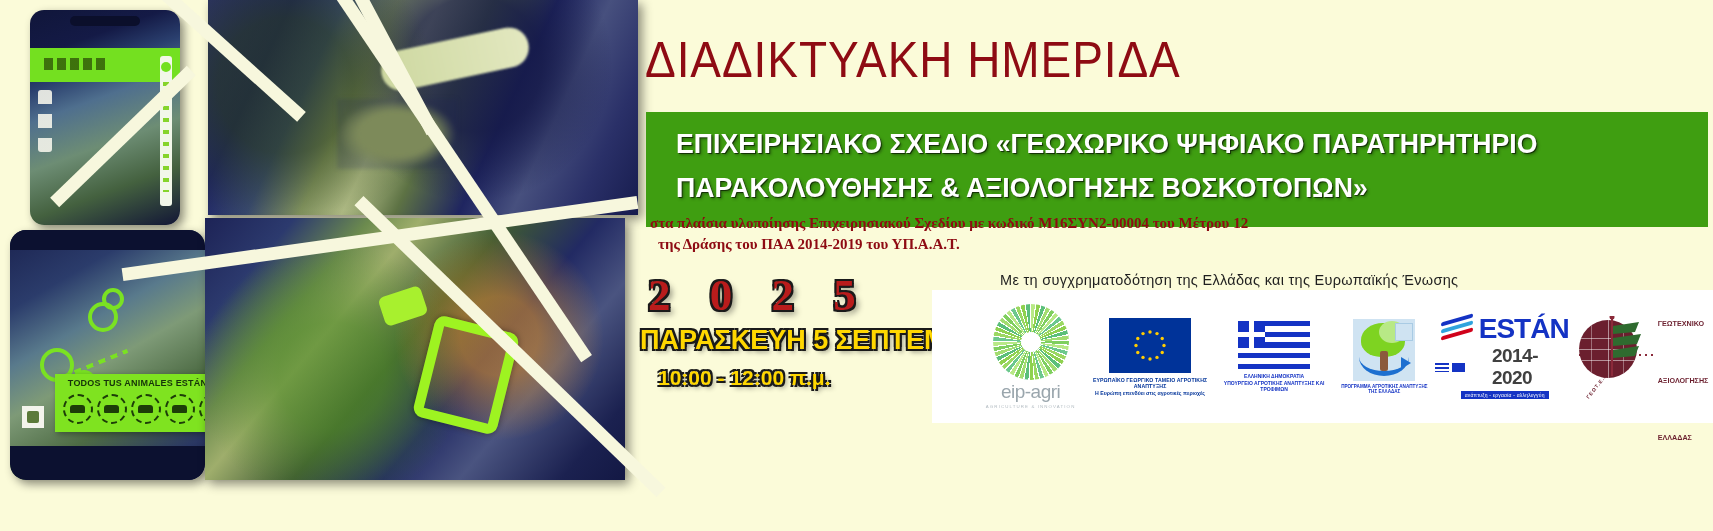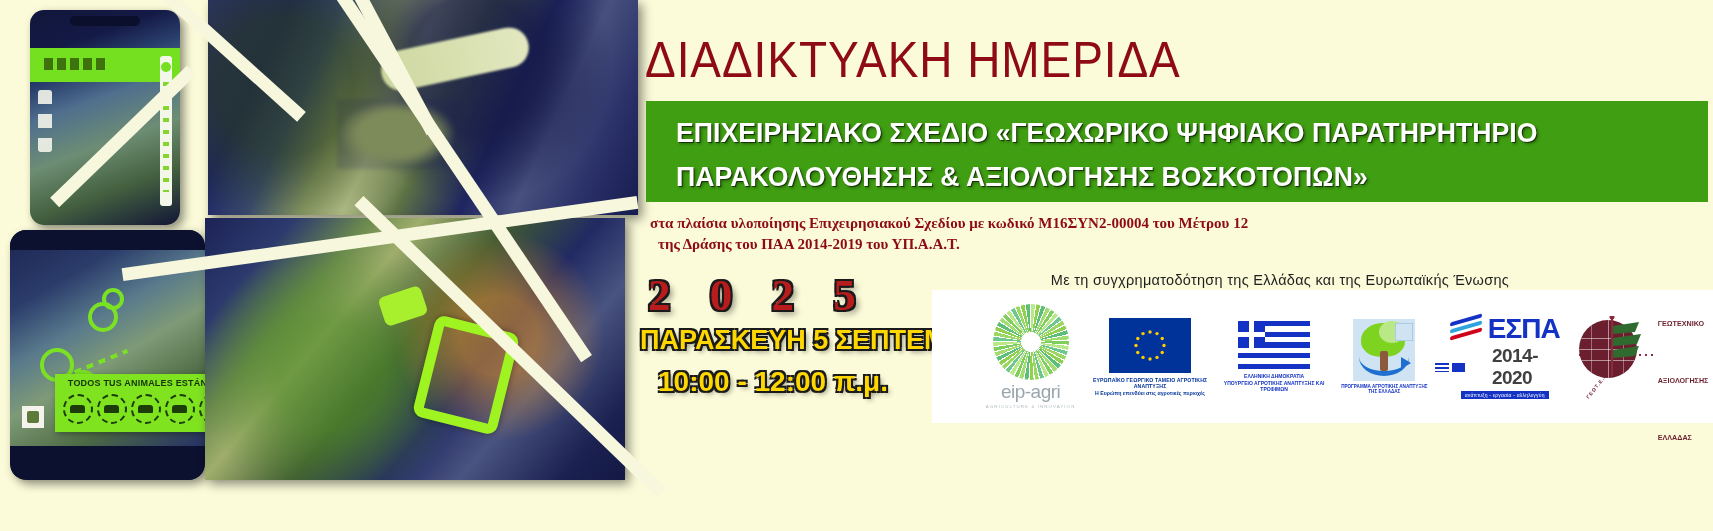--- a/index.html
+++ b/index.html
@@ -100,21 +100,21 @@
   .main-title{
     position:absolute;left:5px;top:31px;
     font-size:50px;font-weight:400;color:#8e0b13;
     letter-spacing:1px;
     font-family:"Liberation Sans", sans-serif;
     transform:scaleX(.92);transform-origin:left center;
     white-space:nowrap;
   }
 
   .green-band{
-    position:absolute;left:6px;top:101px;width:1062px;height:101px;
+    position:absolute;left:6px;top:112px;width:1062px;height:115px;
     background:#3f9e11;
   }
   .green-band .bl{
     position:absolute;left:30px;color:#ffffff;font-weight:bold;font-size:27.5px;
     white-space:nowrap;letter-spacing:0px;
     text-shadow:1px 1px 0 rgba(0,0,0,.55), 2px 2px 3px rgba(0,0,0,.35);
     transform:scaleX(.97);transform-origin:left center;
   }
   .green-band .l1{top:16px;}
   .green-band .l2{top:60px;}
@@ -134,27 +134,27 @@
     font-family:"Liberation Serif", serif;
   }
   .dateline{
     position:absolute;left:0px;top:325px;
     font-size:27px;font-weight:bold;color:#ffd700;
     text-shadow:-2px -2px 0 #1a1a1a, 2px -2px 0 #1a1a1a, -2px 2px 0 #1a1a1a, 2px 2px 0 #1a1a1a, 3px 3px 5px rgba(0,0,0,.45);
     white-space:nowrap;
   }
   .timeline{
     position:absolute;left:18px;top:366px;
-    font-size:28px;font-weight:bold;color:#ffd700;
+    font-size:21px;font-weight:bold;color:#ffd700;
     text-shadow:-2px -2px 0 #1a1a1a, 2px -2px 0 #1a1a1a, -2px 2px 0 #1a1a1a, 2px 2px 0 #1a1a1a, 3px 3px 5px rgba(0,0,0,.45);
     white-space:nowrap;
   }
 
   .cofund{
-    position:absolute;left:360px;top:272px;width:560px;text-align:center;
+    position:absolute;left:360px;top:272px;width:560px;
     font-size:14.5px;color:#1f1f1f;letter-spacing:.3px;white-space:nowrap;
     font-family:"Liberation Sans", sans-serif;
   }
 
   
   .logostrip{
     position:absolute;left:292px;top:290px;width:781px;height:133px;
     background:#ffffff;display:flex;align-items:center;justify-content:space-around;
   }
   .logo{position:relative;display:flex;flex-direction:column;align-items:center;justify-content:center;height:120px;}
@@ -380,21 +380,21 @@
         <div class="cap2">ΤΗΣ ΕΛΛΑΔΑΣ</div>
       </div>
 
       <div class="logo espa">
         <div class="row">
           <div class="swoosh">
             <i class="sw1"></i>
               <i class="sw2"></i>
               <i class="sw3"></i>
           </div>
-          <div class="word">ΕΣΠΑ</div>
+          <div class="word">ESTÁN</div>
         </div>
         <div class="minirow">
           <span class="miniflag gr"></span>
           <span class="miniflag"></span>
           <span class="years">2014-2020</span>
         </div>
         <div class="tag">ανάπτυξη - εργασία - αλληλεγγύη</div>
       </div>
 
       <div class="logo geo">

